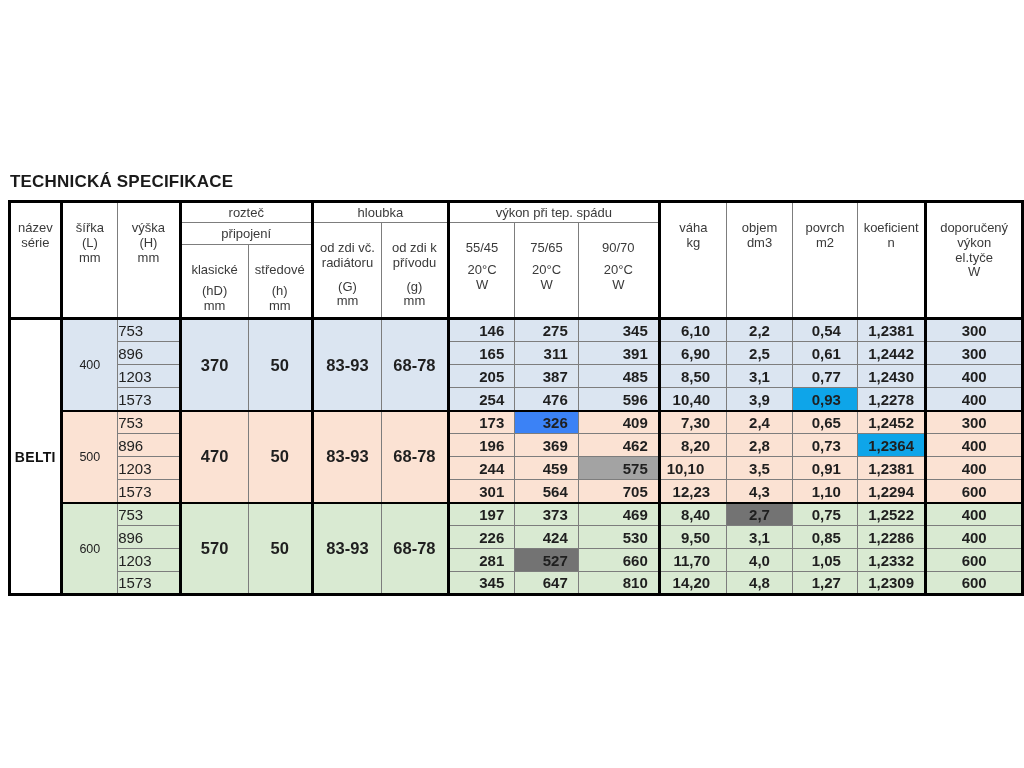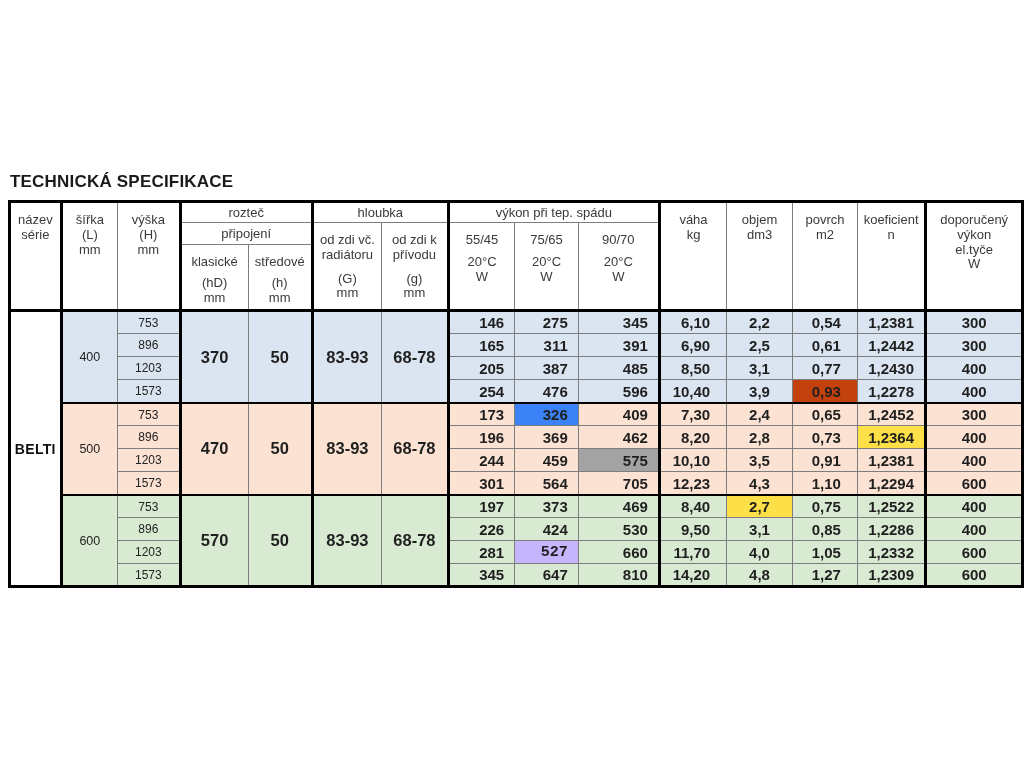--- a/index.html
+++ b/index.html
@@ -18,35 +18,35 @@
     border:3px solid #000;
   }
   th,td{border:1px solid #7d7d7d;padding:0;overflow:hidden;}
   
   .gr{border-right:3px solid #000 !important;}
   
   thead th{font-weight:normal;font-size:13px;color:#3a3a3a;vertical-align:top;background:#fff;}
   tr.hr1{height:21px;} tr.hr2{height:22px;} tr.hr3{height:66px;}
   th.group{vertical-align:middle;text-align:center;}
   .hc{display:flex;flex-direction:column;align-items:center;text-align:center;
-      height:100%;box-sizing:border-box;padding-top:10px;line-height:1.14;}
+      height:100%;box-sizing:border-box;padding-top:18px;line-height:1.14;}
   .hc .sp{flex:1;}
   .hc .unit{padding-bottom:4px;}
   .hc .paren{margin-top:6px;}
   .hc .deg{margin-top:7px;}
   .hc .paren-far{margin-top:9px;}
   
   tbody tr{height:23px;}
   tbody td{font-size:15px;color:#1f1f1f;vertical-align:middle;}
   th.name-cell{
     background:#fff;font-weight:bold;font-size:14px;color:#111;
     text-align:center;vertical-align:middle;letter-spacing:.3px;
   }
   td.wval{text-align:center;vertical-align:middle;font-size:12.5px;font-weight:normal;color:#222;}
-  td.hval{text-align:center;font-size:12px;font-weight:normal;color:#222;}
+  td.hval{font-size:15px;font-weight:normal;color:#222;}
   td.merged{text-align:center;vertical-align:middle;font-size:16.5px;font-weight:600;}
   td.dval{font-weight:600;}
   td.num{text-align:right;}
   td.pr10{padding-right:10px;} td.pr16{padding-right:16px;} td.pr22{padding-right:22px;}
   td.ctr{text-align:center;}
   tr.first-data td, tr.first-data th{border-top:3px solid #000;}
   tr.sec-start td{border-top:2px solid #000;}
 </style>
 </head>
 <body>
@@ -241,21 +241,21 @@
           <td class="dval ctr gr" style="background: rgb(219, 229, 241);">1,2430</td>
           <td class="dval ctr" style="background: rgb(219, 229, 241);">400</td>
         </tr>
         <tr>
           <td class="hval gr" style="background: rgb(219, 229, 241);">1573</td>
           <td class="dval num pr10" style="background: rgb(219, 229, 241);">254</td>
           <td class="dval num pr10" style="background: rgb(219, 229, 241);">476</td>
           <td class="dval num pr10 gr" style="background: rgb(219, 229, 241);">596</td>
           <td class="dval num pr16" style="background: rgb(219, 229, 241);">10,40</td>
           <td class="dval num pr22" style="background: rgb(219, 229, 241);">3,9</td>
-          <td class="dval num pr16" style="background: #c2410c; margin-left: 28px;">0,93</td>
+          <td class="dval num pr16" style="background: #0ea5e9; margin-left: 28px;">0,93</td>
           <td class="dval ctr gr" style="background: rgb(219, 229, 241);">1,2278</td>
           <td class="dval ctr" style="background: rgb(219, 229, 241);">400</td>
         </tr>
         <tr class="sec-start">
           <td rowspan="4" class="wval" style="background: rgb(251, 226, 211);">500</td>
           <td class="hval gr" style="background: rgb(251, 226, 211);">753</td>
           <td rowspan="4" class="merged" style="background: rgb(251, 226, 211);">470</td>
           <td rowspan="4" class="merged gr" style="background: rgb(251, 226, 211);">50</td>
           <td rowspan="4" class="merged" style="background: rgb(251, 226, 211);">83-93</td>
           <td rowspan="4" class="merged gr" style="background: rgb(251, 226, 211);">68-78</td>
@@ -269,29 +269,29 @@
           <td class="dval ctr" style="background: rgb(251, 226, 211);">300</td>
         </tr>
         <tr>
           <td class="hval gr" style="background: rgb(251, 226, 211);">896</td>
           <td class="dval num pr10" style="background: rgb(251, 226, 211);">196</td>
           <td class="dval num pr10" style="background: rgb(251, 226, 211);">369</td>
           <td class="dval num pr10 gr" style="background: rgb(251, 226, 211);">462</td>
           <td class="dval num pr16" style="background: rgb(251, 226, 211);">8,20</td>
           <td class="dval num pr22" style="background: rgb(251, 226, 211);">2,8</td>
           <td class="dval num pr16" style="background: rgb(251, 226, 211);">0,73</td>
-          <td class="dval ctr gr" style="background: #fde047; margin-left: 34px;">1,2364</td>
+          <td class="dval ctr gr" style="background: #0ea5e9; margin-left: 34px;">1,2364</td>
           <td class="dval ctr" style="background: rgb(251, 226, 211);">400</td>
         </tr>
         <tr>
           <td class="hval gr" style="background: rgb(251, 226, 211);">1203</td>
           <td class="dval num pr10" style="background: rgb(251, 226, 211);">244</td>
           <td class="dval num pr10" style="background: rgb(251, 226, 211);">459</td>
           <td class="dval num pr10 gr" style="background: #a3a3a3; padding-left: 44px;">575</td>
-          <td class="dval num pr16" style="background: rgb(251, 226, 211);">10,10</td>
+          <td class="dval num pr16" style="background: rgb(251, 226, 211); text-align: center;">10,10</td>
           <td class="dval num pr22" style="background: rgb(251, 226, 211);">3,5</td>
           <td class="dval num pr16" style="background: rgb(251, 226, 211);">0,91</td>
           <td class="dval ctr gr" style="background: rgb(251, 226, 211);">1,2381</td>
           <td class="dval ctr" style="background: rgb(251, 226, 211);">400</td>
         </tr>
         <tr>
           <td class="hval gr" style="background: rgb(251, 226, 211);">1573</td>
           <td class="dval num pr10" style="background: rgb(251, 226, 211);">301</td>
           <td class="dval num pr10" style="background: rgb(251, 226, 211);">564</td>
           <td class="dval num pr10 gr" style="background: rgb(251, 226, 211);">705</td>
@@ -305,40 +305,40 @@
           <td rowspan="4" class="wval" style="background: rgb(217, 234, 210);">600</td>
           <td class="hval gr" style="background: rgb(217, 234, 210);">753</td>
           <td rowspan="4" class="merged" style="background: rgb(217, 234, 210);">570</td>
           <td rowspan="4" class="merged gr" style="background: rgb(217, 234, 210);">50</td>
           <td rowspan="4" class="merged" style="background: rgb(217, 234, 210);">83-93</td>
           <td rowspan="4" class="merged gr" style="background: rgb(217, 234, 210);">68-78</td>
           <td class="dval num pr10" style="background: rgb(217, 234, 210);">197</td>
           <td class="dval num pr10" style="background: rgb(217, 234, 210);">373</td>
           <td class="dval num pr10 gr" style="background: rgb(217, 234, 210);">469</td>
           <td class="dval num pr16" style="background: rgb(217, 234, 210);">8,40</td>
-          <td class="dval num pr22" style="background: #fde047;">2,7</td>
+          <td class="dval num pr22" style="background: #737373;">2,7</td>
           <td class="dval num pr16" style="background: rgb(217, 234, 210);">0,75</td>
           <td class="dval ctr gr" style="background: rgb(217, 234, 210);">1,2522</td>
           <td class="dval ctr" style="background: rgb(217, 234, 210);">400</td>
         </tr>
         <tr>
           <td class="hval gr" style="background: rgb(217, 234, 210);">896</td>
           <td class="dval num pr10" style="background: rgb(217, 234, 210);">226</td>
           <td class="dval num pr10" style="background: rgb(217, 234, 210);">424</td>
           <td class="dval num pr10 gr" style="background: rgb(217, 234, 210);">530</td>
           <td class="dval num pr16" style="background: rgb(217, 234, 210);">9,50</td>
           <td class="dval num pr22" style="background: rgb(217, 234, 210);">3,1</td>
           <td class="dval num pr16" style="background: rgb(217, 234, 210);">0,85</td>
           <td class="dval ctr gr" style="background: rgb(217, 234, 210);">1,2286</td>
           <td class="dval ctr" style="background: rgb(217, 234, 210);">400</td>
         </tr>
         <tr>
           <td class="hval gr" style="background: rgb(217, 234, 210);">1203</td>
           <td class="dval num pr10" style="background: rgb(217, 234, 210);">281</td>
-          <td class="dval num pr10" style="background: #c4b5fd; font-family: Liberation Mono, monospace;">527</td>
+          <td class="dval num pr10" style="background: #737373;">527</td>
           <td class="dval num pr10 gr" style="background: rgb(217, 234, 210);">660</td>
           <td class="dval num pr16" style="background: rgb(217, 234, 210);">11,70</td>
           <td class="dval num pr22" style="background: rgb(217, 234, 210);">4,0</td>
           <td class="dval num pr16" style="background: rgb(217, 234, 210);">1,05</td>
           <td class="dval ctr gr" style="background: rgb(217, 234, 210);">1,2332</td>
           <td class="dval ctr" style="background: rgb(217, 234, 210);">600</td>
         </tr>
         <tr>
           <td class="hval gr" style="background: rgb(217, 234, 210);">1573</td>
           <td class="dval num pr10" style="background: rgb(217, 234, 210);">345</td>

